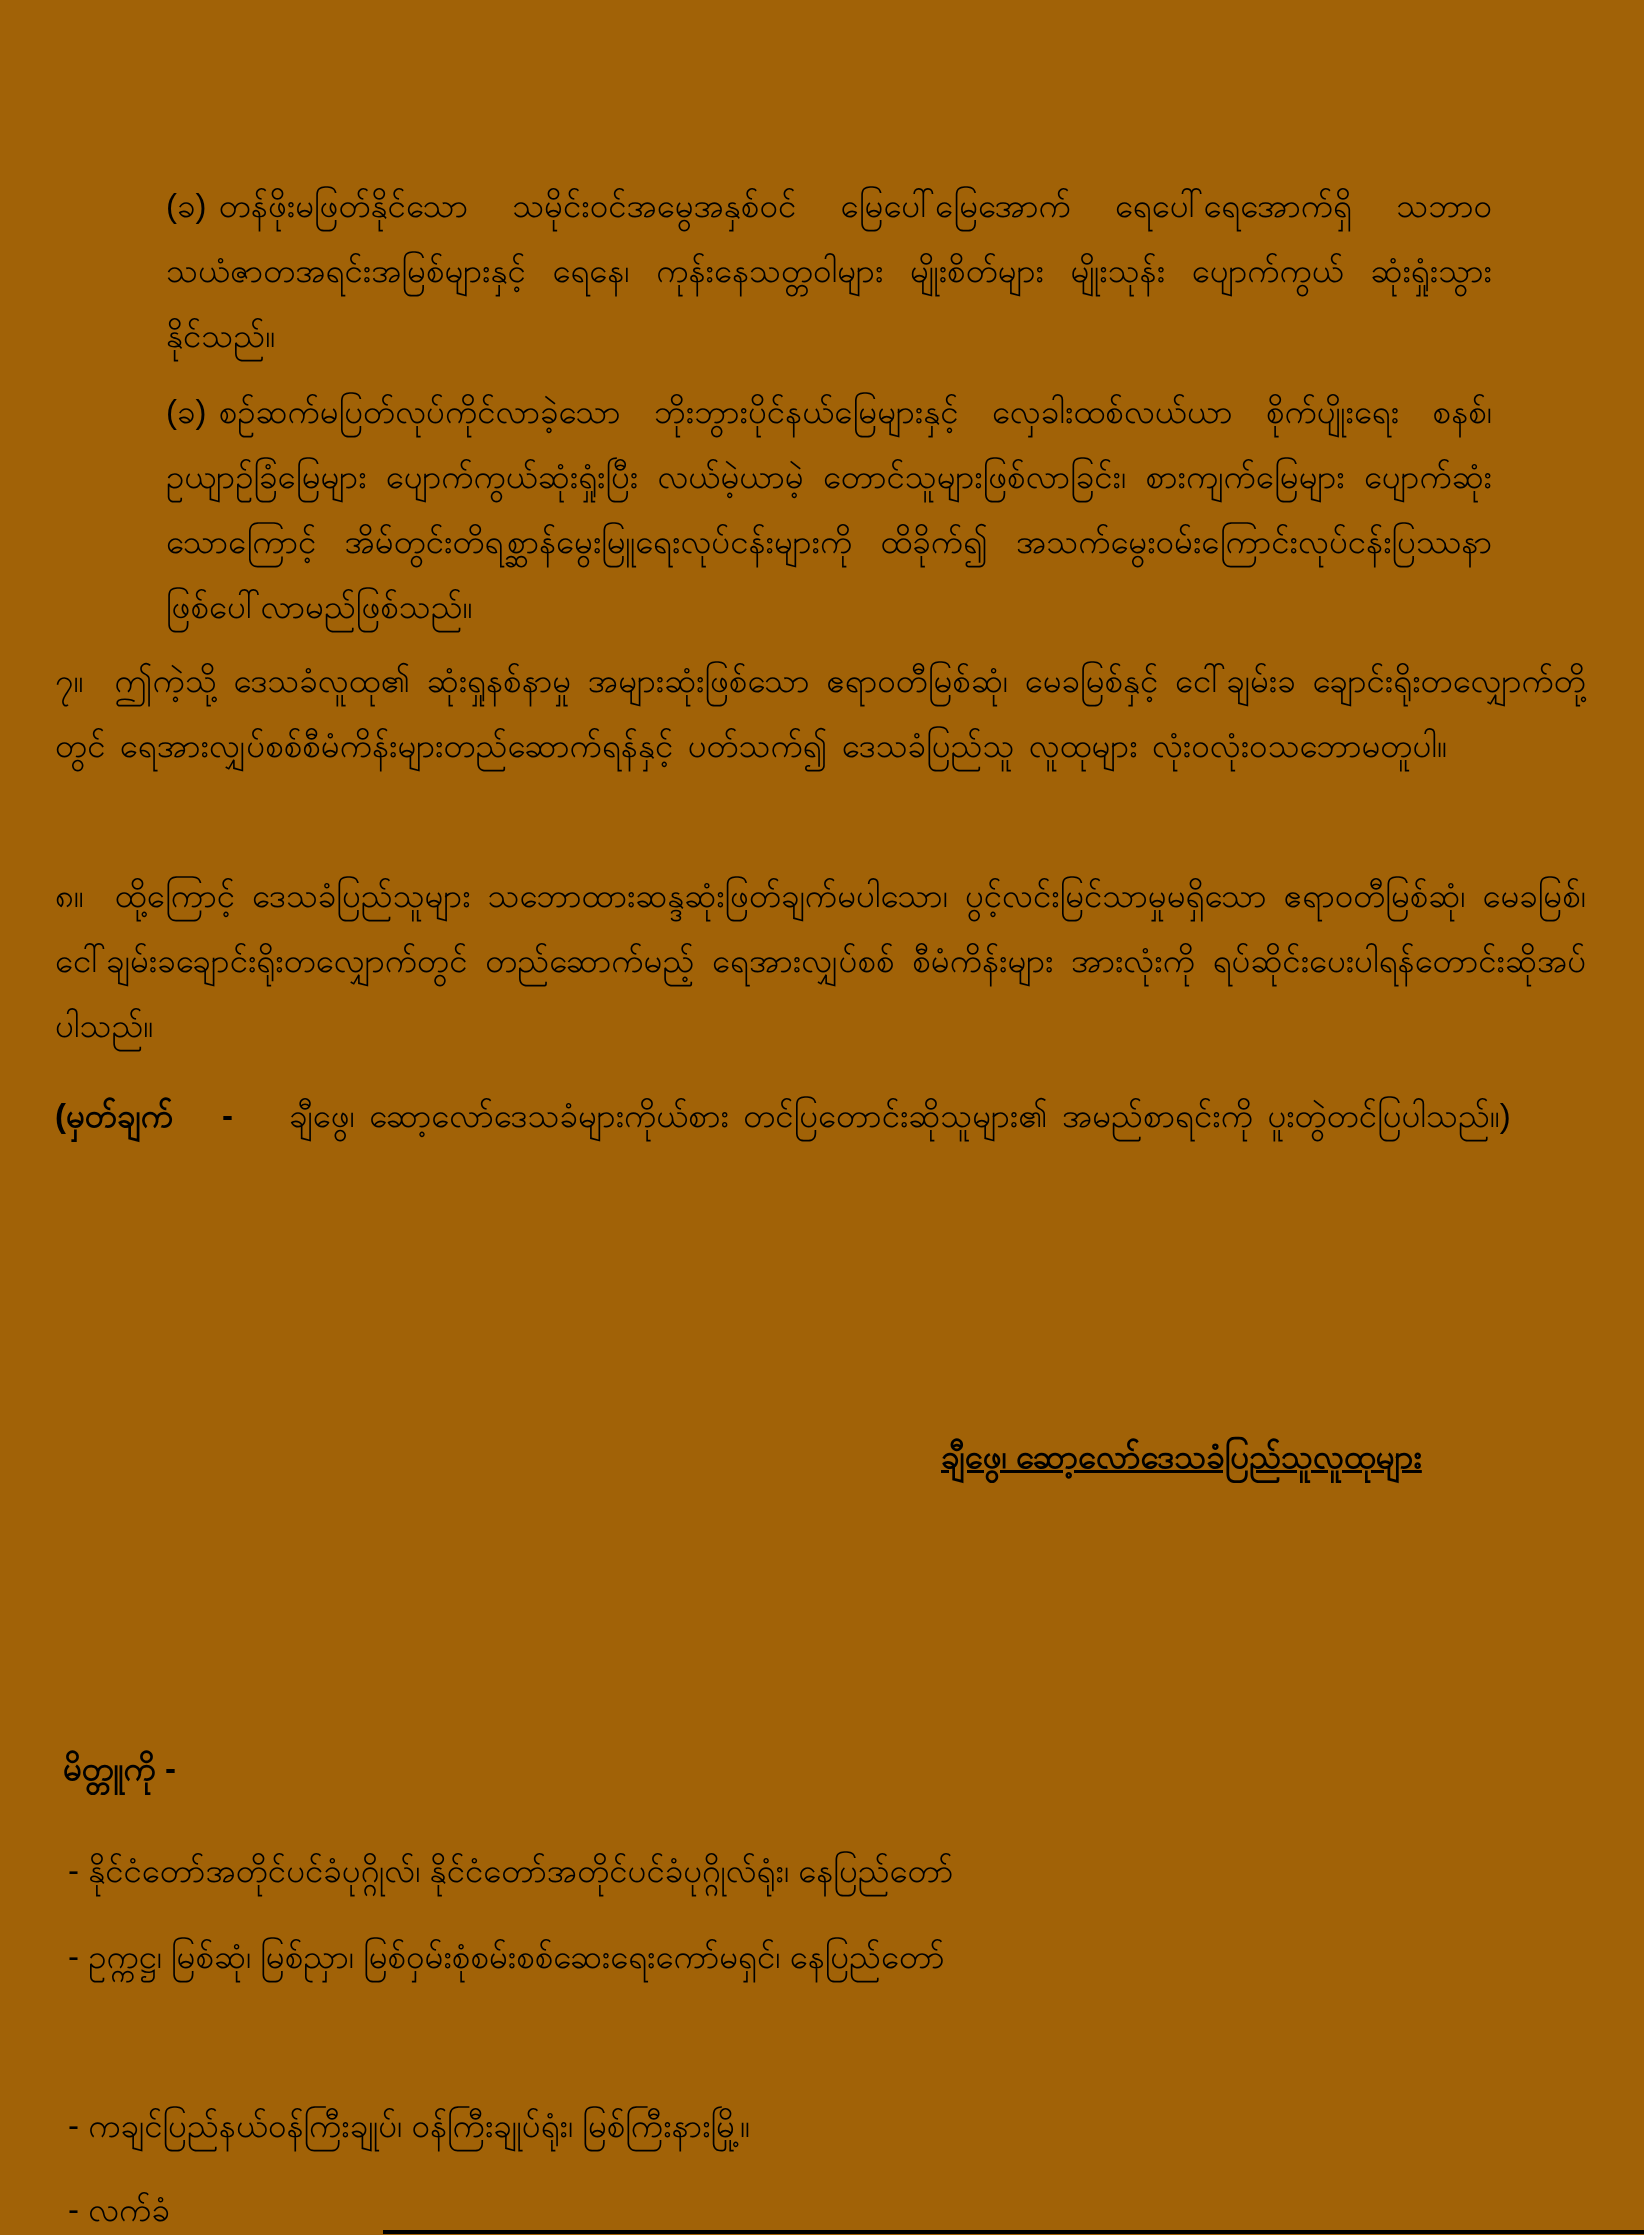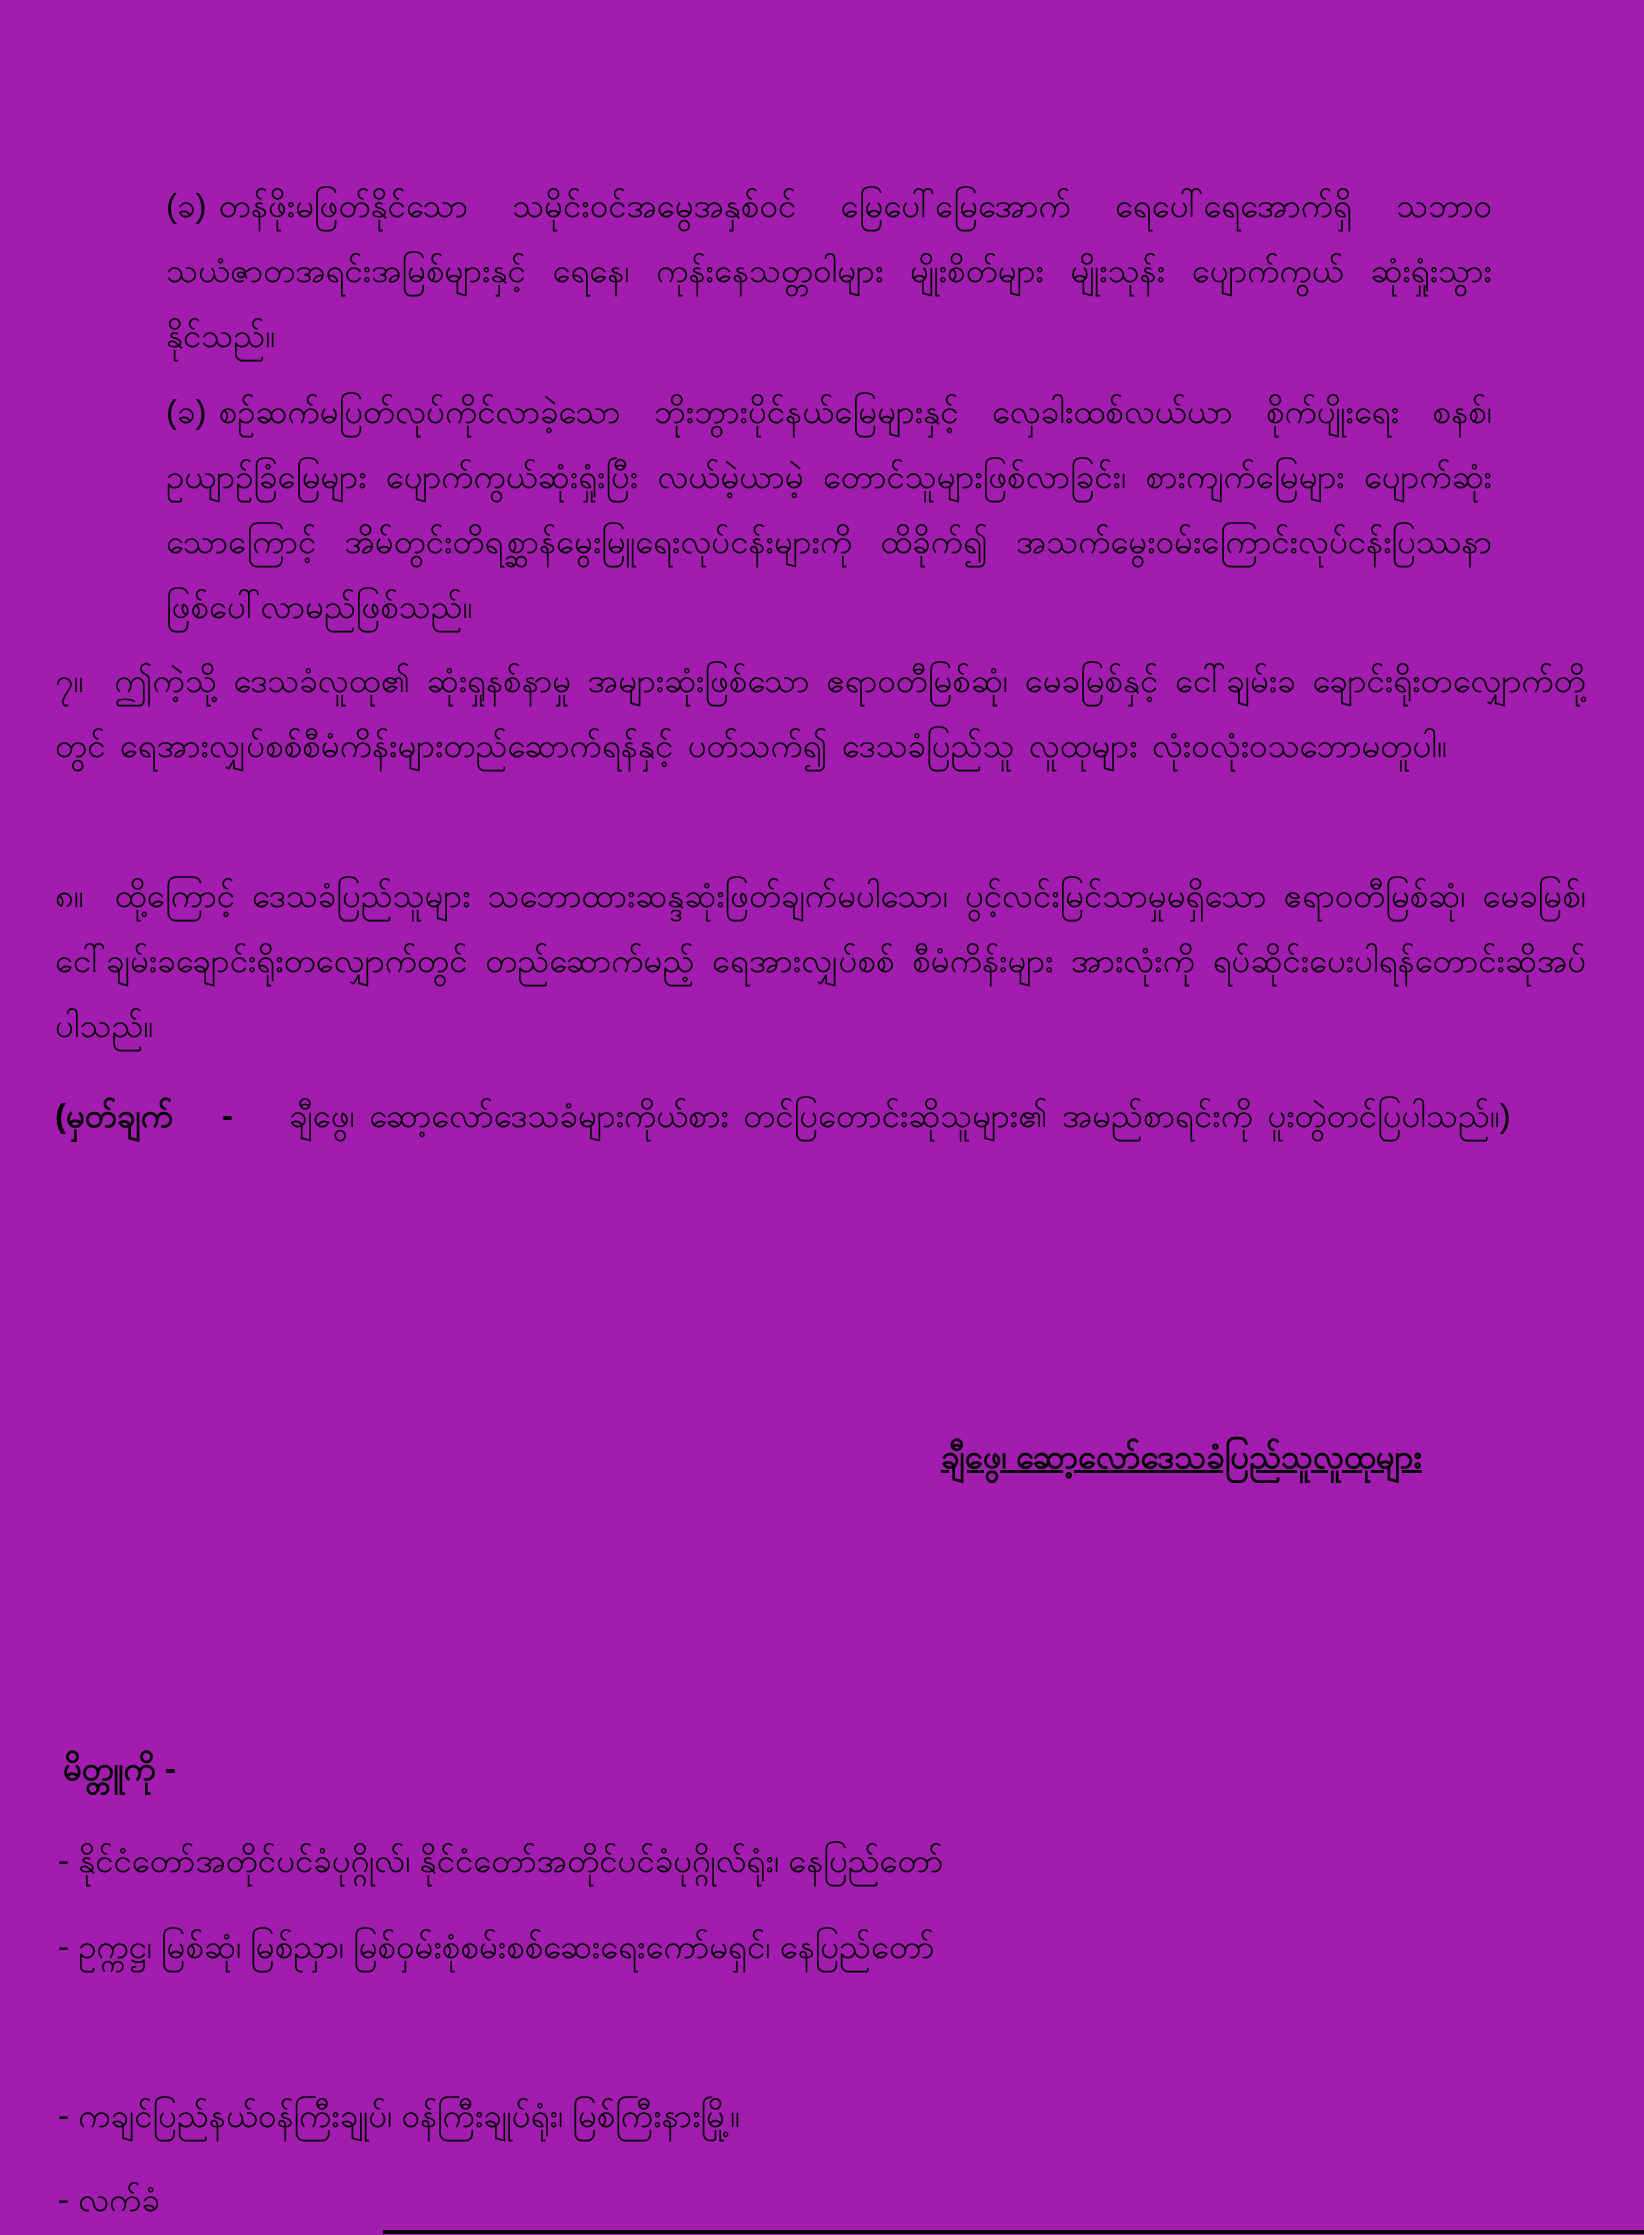--- a/index.html
+++ b/index.html
@@ -4,21 +4,21 @@
 <style>
   html, body {
     margin: 0;
     padding: 0;
     background: #ffffff;
   }
   .page {
     position: relative;
     width: 1645px;
     height: 2236px;
-    background: #a21caf;
+    background: #a16207;
     color: #000000;
     font-family: "Liberation Sans", sans-serif;
     font-size: 33px;
     overflow: hidden;
   }
   .para {
     position: absolute;
     margin: 0;
     text-align: justify;
     line-height: 65px;
@@ -61,21 +61,21 @@
     top: 1725px;
     left: 52px;
     margin: 11px;
     line-height: 65px;
     font-weight: bold;
   }
   .cc-item {
     position: absolute;
     left: 52px;
     right: 62px;
-    margin: 6px;
+    margin: 16px;
     line-height: 65px;
   }
   .cc-item-1 { top: 1822px; }
   .cc-item-2 { top: 1908px; }
   .cc-item-3 { top: 1991px; }
   .cc-item-4 { top: 2077px; }
   .cc-item-5 { top: 2161px; }
   .bottom-rule {
     position: absolute;
     top: 2230px;

